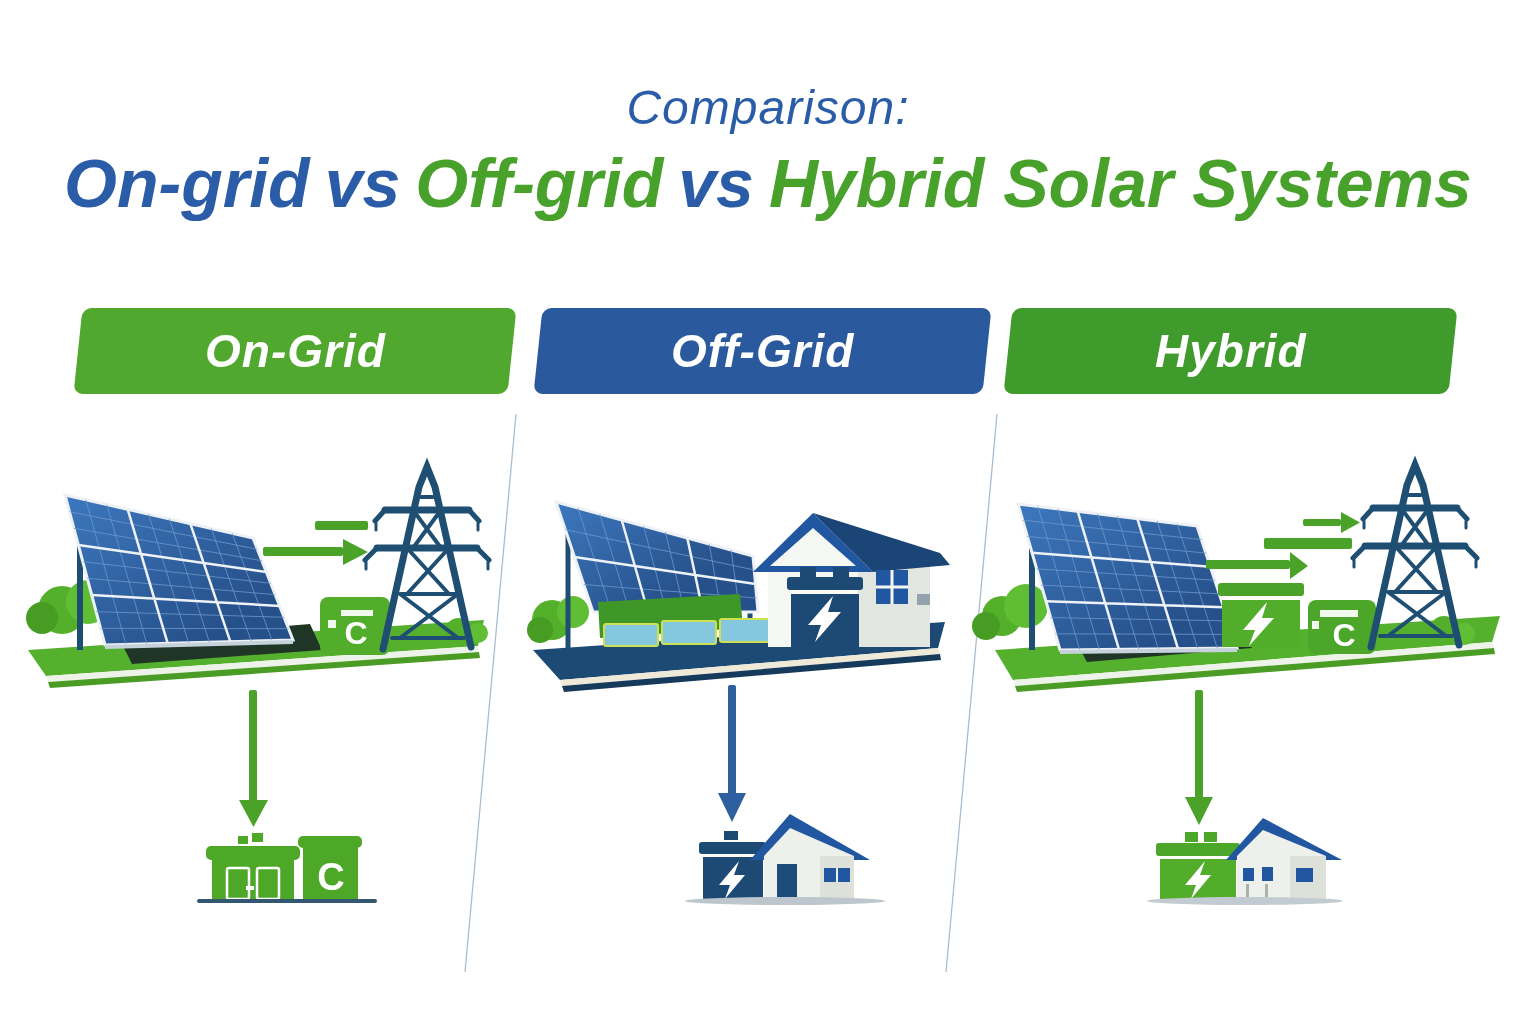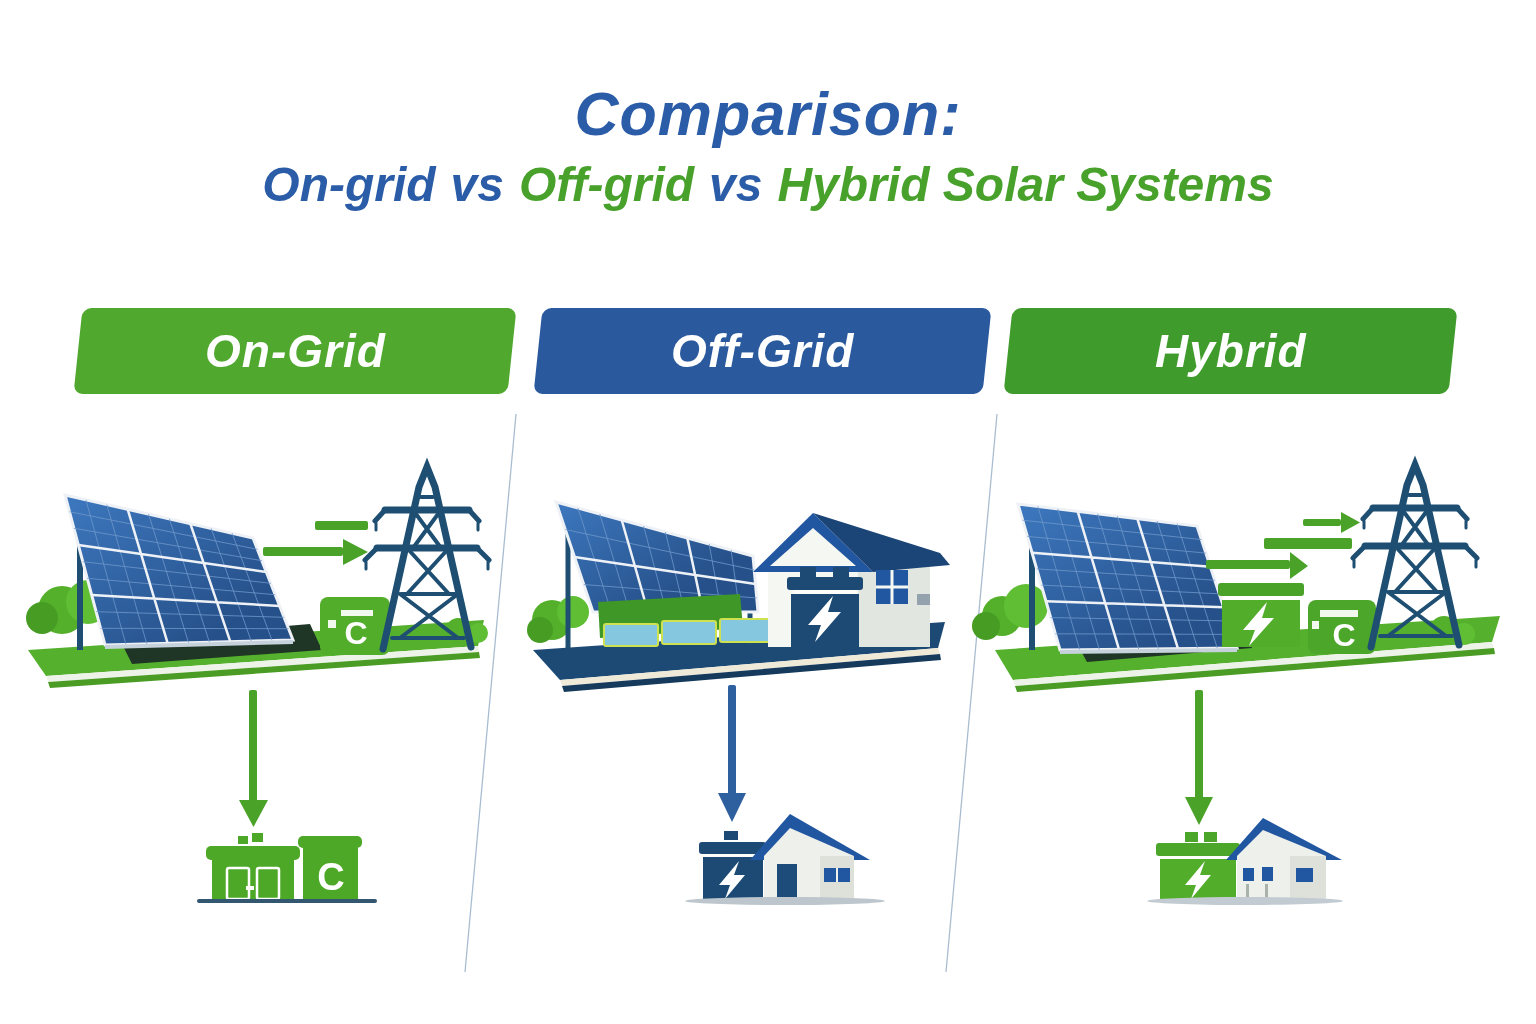--- a/index.html
+++ b/index.html
@@ -1,21 +1,21 @@
 <!DOCTYPE html>
 <html><head>
 <meta charset="utf-8">
 <style>
   html,body{margin:0;padding:0;background:#ffffff}
   .page{position:relative;width:1536px;height:1024px;background:#ffffff;overflow:hidden;
         font-family:"Liberation Sans",sans-serif;}
   .header{position:absolute;top:0;left:0;width:100%;text-align:center;}
-  .title-1{margin:84px 0 0;font-size:61px;line-height:1;font-style:italic;font-weight:bold;
+  .title-1{margin:84px 0 0;font-size:48px;line-height:1;font-style:italic;font-weight:normal;
            color:#2b5ca8;letter-spacing:1px;}
-  .title-2{margin:14px 0 0;font-size:48px;line-height:1.1;font-style:italic;font-weight:bold;}
+  .title-2{margin:14px 0 0;font-size:68px;line-height:1.1;font-style:italic;font-weight:bold;}
   .t-blue{color:#2b5ca8}
   .t-green{color:#47a12b}
   .vs{margin:0 15px;}
   .banner{position:absolute;top:308px;height:86px;border-radius:9px;transform:skewX(-6deg);
           display:flex;align-items:center;justify-content:center;}
   .banner-label{transform:skewX(6deg);color:#ffffff;font-size:46px;font-weight:bold;
                 font-style:italic;letter-spacing:1px;}
   .banner-on{left:78px;width:434px;background:#50a82e}
   .banner-off{left:538px;width:449px;background:#2a5a9d}
   .banner-hy{left:1008px;width:445px;background:#3f9b2b}

